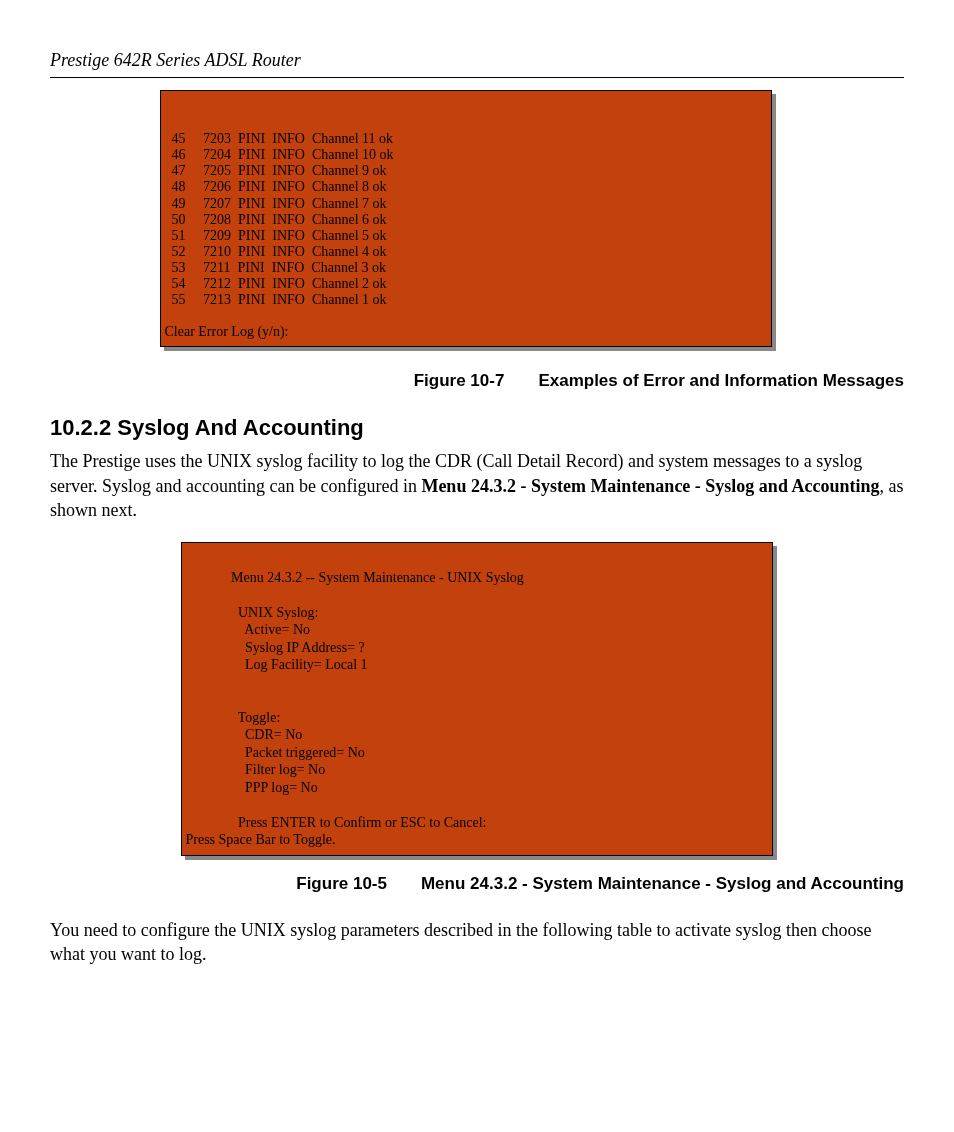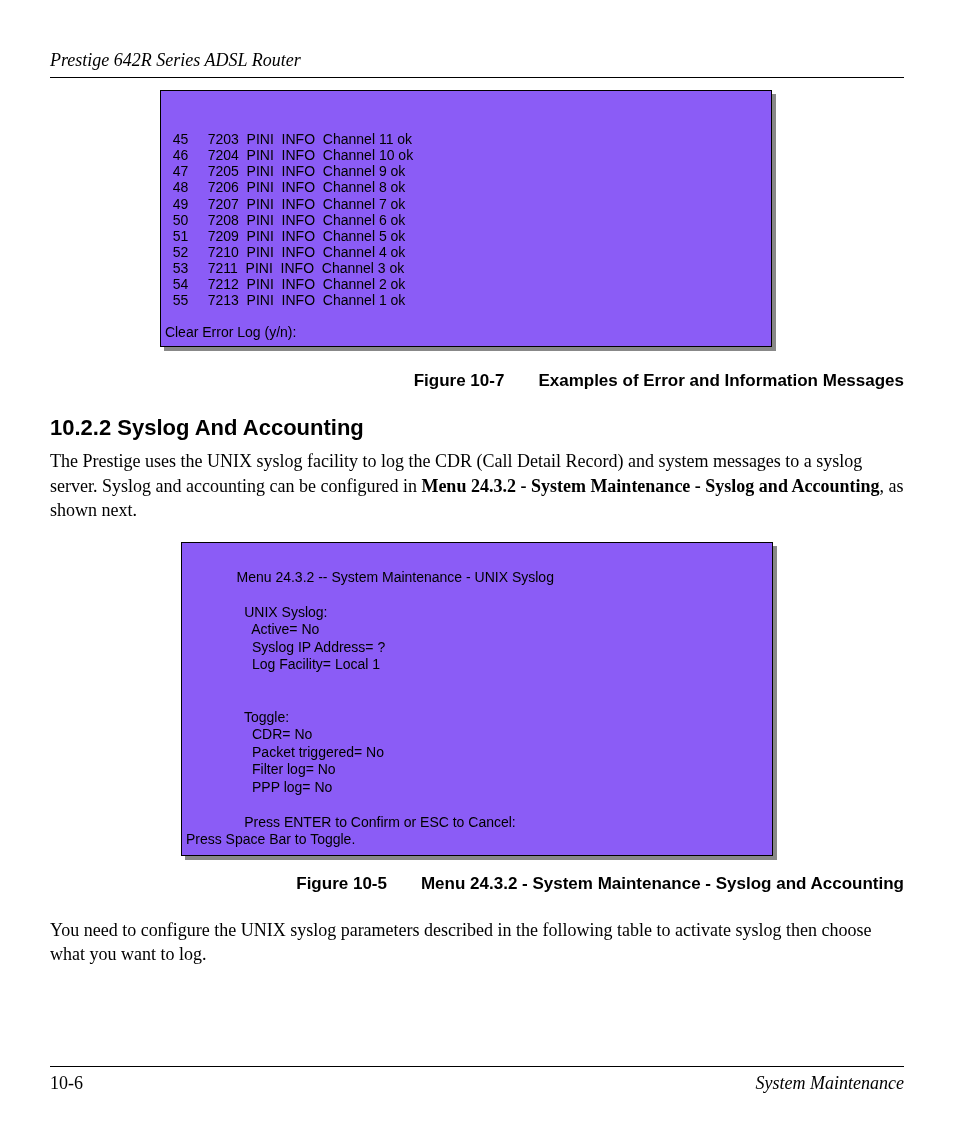--- a/index.html
+++ b/index.html
@@ -20,26 +20,26 @@
     position: relative;
   }
   .header {
     font-style: italic;
     font-size: 18px;
     border-bottom: 1.5px solid #000;
     padding-bottom: 6px;
     margin-bottom: 12px;
   }
   .code-box {
-    font-family: Liberation Sans, sans-serif;
+    font-family: Liberation Serif, serif;
     font-size: 14px;
     white-space: pre;
     border: 1px solid #000;
     padding: 0;
-    background: #8b5cf6;
+    background: #c2410c;
     box-shadow: 4px 4px 0 0 #888;
     margin-bottom: 24px;
   }
   .code-box-1 {
     width: 610px;
     margin-left: 110px;
     padding: 8px 0 6px 0;
     line-height: 1.15;
   }
   .code-box-2 {
@@ -133,18 +133,14 @@
                   Filter log= No
                   PPP log= No
 </span>
                 <span>Press ENTER to Confirm or ESC to Cancel:</span>
  <span>Press Space Bar to Toggle.</span></div>
 
   <div class="figure-caption">Figure 10-5  Menu 24.3.2 - System Maintenance - Syslog and Accounting</div>
 
   <p class="body-text">You need to configure the UNIX syslog parameters described in the following table to activate syslog then choose what you want to log.</p>
 
-  <div class="footer">
-    <span class="page-num">10-6</span>
-    <span>System Maintenance</span>
-  </div>
 
 </div>
 
 </body></html>

